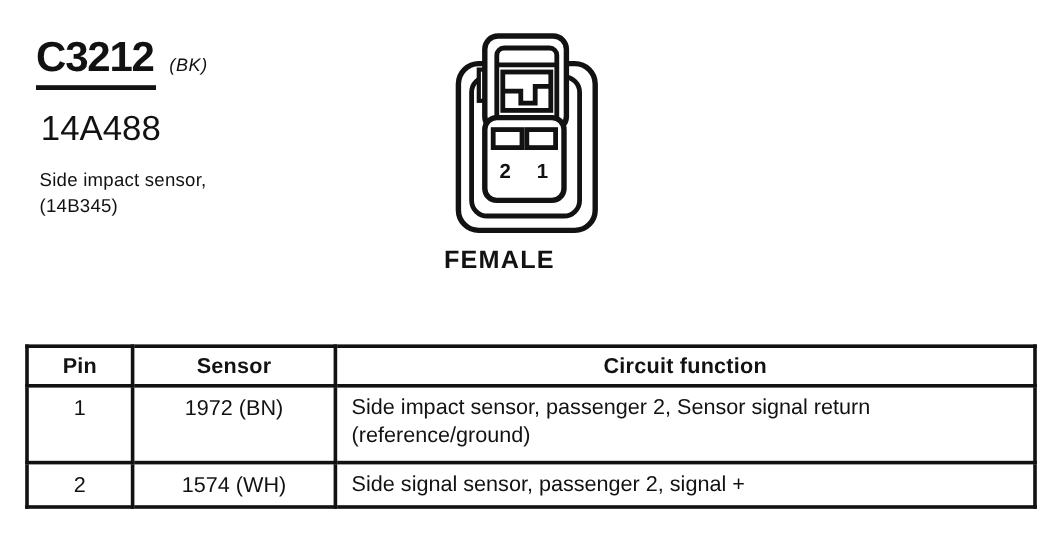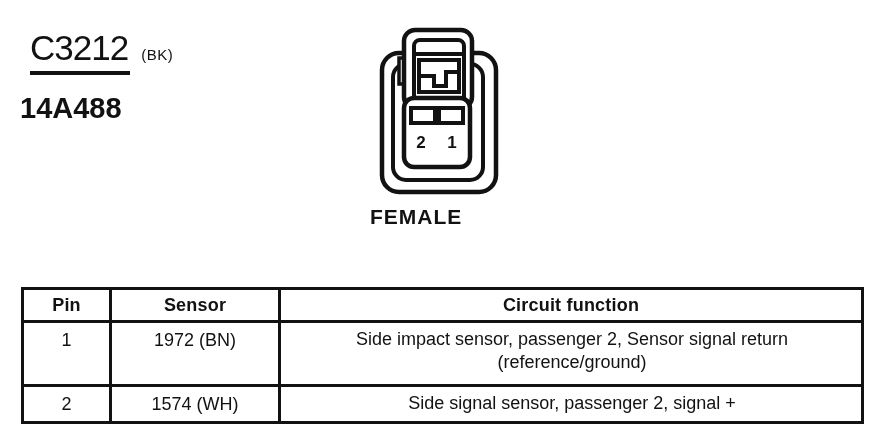--- a/index.html
+++ b/index.html
@@ -9,26 +9,26 @@
     position:relative;
     overflow:hidden;
     font-family:"Liberation Sans", sans-serif;
     color:#121212;
   }
   .abs { position:absolute; }
 
   
   .conn-id-row { left:30px; top:30px; display:flex; align-items:baseline; }
   .conn-id {
-    font-size:35px; font-weight:normal; letter-spacing:-1px;
+    font-size:35px; font-weight:bold; letter-spacing:-1px;
     line-height:1.0;
   }
-  .conn-color { font-size:15px; margin-left:13px; letter-spacing:0.5px; }
+  .conn-color { font-size:15px; margin-left:13px; letter-spacing:0.5px;font-style:italic; }
   .conn-underline { left:30px; top:71px; width:100px; height:4px; background:#121212; }
-  .part-number { left:20px; top:92px; font-size:29px; font-weight:bold; letter-spacing:0px; }
+  .part-number { left:34px; top:92px; font-size:29px; font-weight:normal; letter-spacing:0px; }
   .conn-desc { left:33px; top:140px; font-size:15.5px; line-height:21.5px; letter-spacing:0.2px; }
 
   
   .connector-figure { left:375px; top:20px; width:140px; }
   .connector-svg { display:block; }
   .gender-label {
     left:370px; top:205px; width:132px;
     font-size:21px; font-weight:bold; letter-spacing:1px;
   }
 
@@ -46,34 +46,36 @@
     line-height:23px;
   }
   table.pin-table th {
     height:33px;
     font-weight:bold;
     text-align:center;
     vertical-align:middle;
     letter-spacing:0.2px;
   }
   td.c-pin, td.c-circuit { text-align:center; vertical-align:top; padding-top:6px; }
-  td.c-func { text-align:center; vertical-align:top; padding:5px 10px 0 12px; }
+  td.c-func { text-align:left; vertical-align:top; padding:5px 10px 0 12px; }
   tr.r1 td { height:64px; }
   tr.r2 td { height:37px; }
 </style>
 </head>
 <body>
 
 <div class="abs conn-id-row">
   <span class="conn-id">C3212</span>
   <span class="conn-color">(BK)</span>
 </div>
 <div class="abs conn-underline"></div>
 <div class="abs part-number">14A488</div>
 <div class="abs conn-desc">
+  <div>Side impact sensor,</div>
+  <div>(14B345)</div>
 </div>
 
 <div class="abs connector-figure">
   <svg class="connector-svg" width="140" height="185" viewBox="0 0 140 185">
 
     <rect x="7" y="33" width="114" height="139" rx="17" fill="none" stroke="#121212" stroke-width="4.5"></rect>
 
     <rect x="18" y="44" width="90" height="116" rx="13" fill="none" stroke="#121212" stroke-width="4"></rect>
 
     <rect x="24" y="38" width="14" height="26" fill="#ffffff" stroke="#121212" stroke-width="3.5"></rect>

